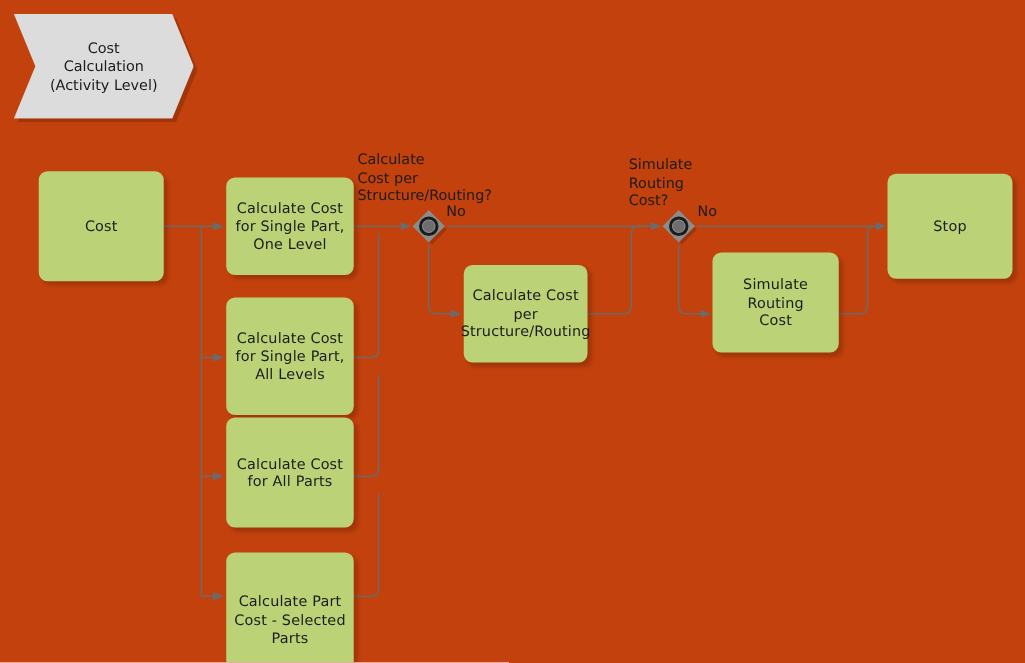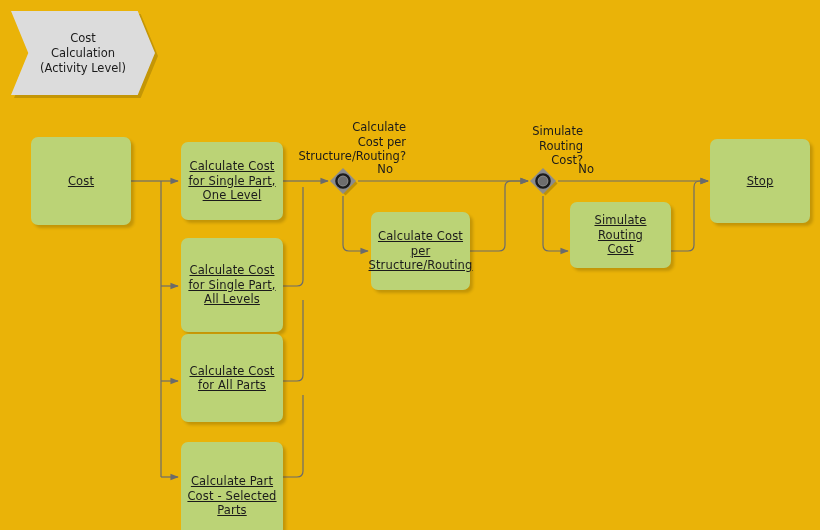--- a/index.html
+++ b/index.html
@@ -7,21 +7,21 @@
     padding: 0;
     background: #ffffff;
   }
   body {
     font-family: "DejaVu Sans", sans-serif;
   }
   #canvas {
     position: relative;
     width: 820px;
     height: 530px;
-    background: #eab308;
+    background: #c2410c;
     overflow: hidden;
   }
   #wires {
     position: absolute;
     left: 0; top: 0;
     width: 820px;
     height: 530px;
   }
   .node {
     position: absolute;
@@ -33,21 +33,21 @@
     border-radius: 7px;
     background: #bbd376;
     color: #1b1b1b;
     font-size: 11.5px;
     line-height: 14.5px;
     letter-spacing: 0.15px;
     padding: 2px 6px;
     box-shadow: 3px 3px 3px rgba(0,0,0,0.17);
     z-index: 3;
   }
-  .node span { display: block; white-space: pre-line; text-decoration: underline; }
+  .node span { display: block; white-space: pre-line; }
   .banner {
     position: absolute;
     box-sizing: border-box;
     display: flex;
     align-items: center;
     justify-content: center;
     text-align: center;
     background: #dcdcdc;
     color: #1b1b1b;
     font-size: 11.5px;
@@ -68,21 +68,21 @@
     position: absolute;
     width: 30px;
     height: 30px;
     z-index: 4;
   }
   .edge-label {
     position: absolute;
     font-size: 11.5px;
     line-height: 14.5px;
     color: #1b1b1b;
-    text-align: right;
+    text-align: left;
     white-space: pre-line;
     z-index: 5;
   }
 </style>
 </head>
 <body>
 
 <div id="canvas">
 
   <svg id="wires" viewBox="0 0 820 530" width="820" height="530" xmlns="http://www.w3.org/2000/svg">
@@ -155,21 +155,21 @@
 Cost - Selected
 Parts</span>
   </div>
 
   <div class="node" style="left:371px; top:212px; width:99px; height:78px;">
     <span>Calculate Cost
 per
 Structure/Routing</span>
   </div>
 
-  <div class="node" style="left:570px; top:202px; width:101px; height:66px;">
+  <div class="node" style="left:570px; top:202px; width:101px; height:80px;">
     <span>Simulate Routing
 Cost</span>
   </div>
 
   <div class="node" style="left:710px; top:139px; width:100px; height:84px;align-items:center;">
     <span>Stop</span>
   </div>
 
   <div class="gateway" style="left:328px; top:166px;">
     <svg viewBox="0 0 30 30" width="30" height="30" xmlns="http://www.w3.org/2000/svg">

